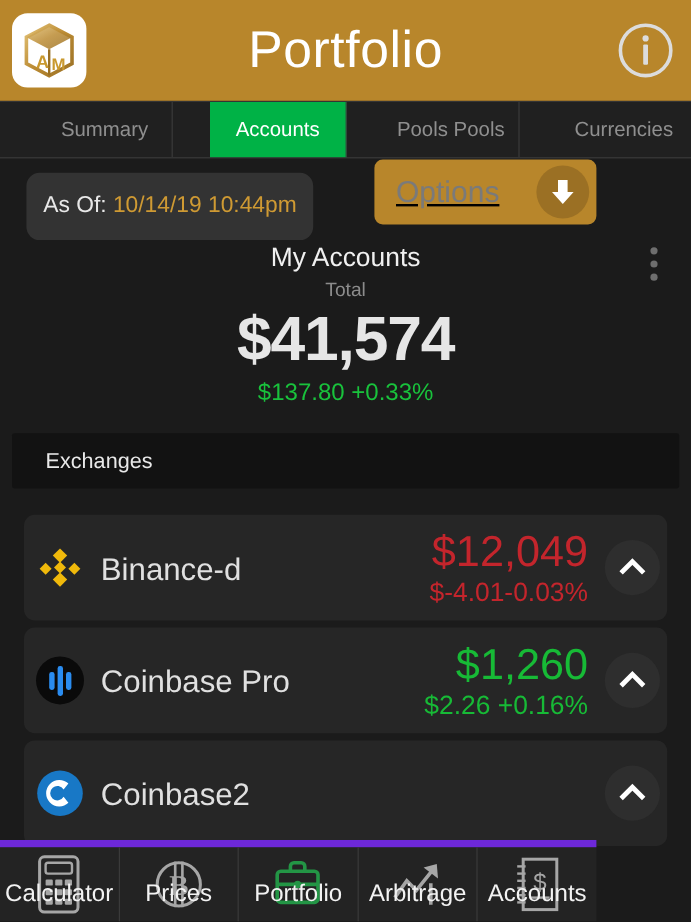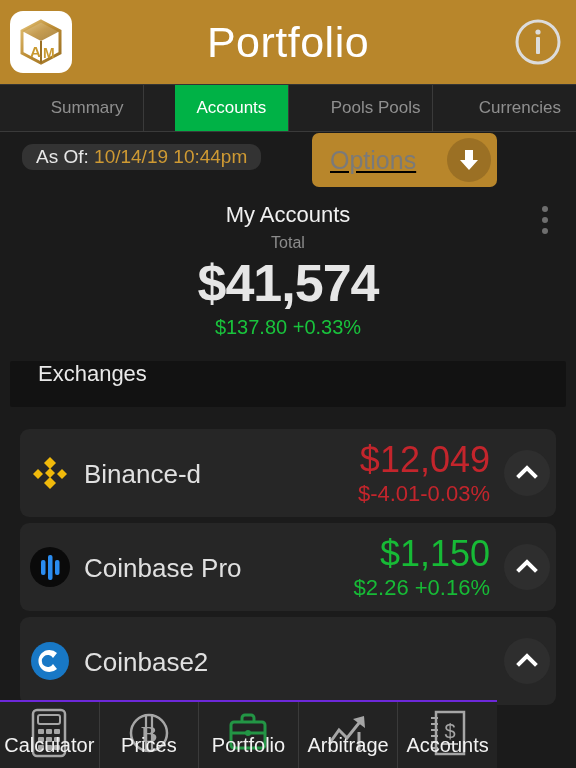--- a/index.html
+++ b/index.html
@@ -45,21 +45,21 @@
     margin-left: 31px;
   }
   .tab:last-child { border-right: none; }
   .tab.active { background: #00b246; color: #ffffff; }
 
   
   .subbar { position: relative; height: 62px; }
   .asof {
     position: absolute; left: 22px; top: 12px;
     background: #333333; border-radius: 11px;
-    padding: 2px 14px; font-size: 19px; white-space: nowrap;
+    padding: 17px 14px; font-size: 19px; white-space: nowrap;
   }
   .asof .lbl { color: #e8e8e8; }
   .asof .val { color: #cf9a33; }
   .options-btn {
     position: absolute; left: 312px; top: 1px;
     width: 185px; height: 54px;
     background: #b8862b; border-radius: 7px;
     display: flex; align-items: center; padding-left: 18px; text-decoration: underline;
   }
   .options-btn .olabel { color: #7a7a7a; font-size: 25px; flex: 1; }
@@ -78,22 +78,22 @@
   .summary-change { color: #19c23c; font-size: 20px; margin-top: 3px; }
   .kebab {
     position: absolute; right: 28px; top: 12px;
     display: flex; flex-direction: column; gap: 5px; align-items: center;
   }
   .kebab i { width: 6px; height: 6px; border-radius: 50%; background: #6e6e6e; display: block; }
 
   
   .section-header {
     margin: 22px 10px 0 10px; height: 46px;
-    background: #121212; display: flex; 
-    padding-left: 28px; color: #e9e9e9; font-size: 22px;
+    background: #121212; display: flex; align-items: center;
+    padding-left: 28px; color: #e9e9e9; font-size: 18px;
     border-radius: 2px;
   }
 
   .rows { margin-top: 22px; }
   .row {
     position: relative; margin: 0 20px 6px 20px;
     height: 88px; background: #262626; border-radius: 9px;
   }
   .row-icon {
     position: absolute; left: 8px; top: 50%; transform: translateY(-50%);
@@ -115,21 +115,21 @@
   .down { color: #c3252c; }
   .chev-circle {
     position: absolute; right: 6px; top: 50%; transform: translateY(-50%);
     width: 46px; height: 46px; border-radius: 50%; background: #2e2e2e;
     display: flex; align-items: center; justify-content: center;
   }
 
   
   .bottomnav {
     position: absolute; left: 0; bottom: 0; width: 497px; height: 68px;
-    background: #232323; display: flex; border-top: 2px solid #6d28d9;
+    background: #232323; display: flex; border-top: 6px solid #6d28d9;
   }
   .navitem {
     flex: 1; position: relative;
     display: flex; align-items: center; justify-content: center;
     border-right: 1px solid #3a3a3a;
   }
   .navitem:last-child { border-right: none; }
   .navicon { position: absolute; top: 6px; left: 50%; transform: translateX(-50%); opacity: .85; }
   .navlabel {
     position: absolute; bottom: 11px; left: 0; right: 0; text-align: center;
@@ -242,21 +242,21 @@
     <div class="row">
       <span class="row-icon">
         <svg width="44" height="44" viewBox="0 0 44 44">
           <circle cx="22" cy="22" r="20" fill="#0a0a0a"></circle>
           <rect x="13" y="15" width="4.5" height="15" rx="2" fill="#2a8cf0"></rect>
           <rect x="20" y="10" width="4.5" height="25" rx="2" fill="#2a8cf0"></rect>
           <rect x="27" y="15" width="4.5" height="15" rx="2" fill="#2a8cf0"></rect>
         </svg>
       </span>
       <span class="row-name">Coinbase Pro</span>
-      <span class="row-value up">$1,150</span>
+      <span class="row-value up">$1,260</span>
       <span class="row-change up">$2.26 +0.16%</span>
       <span class="chev-circle">
         <svg width="24" height="24" viewBox="0 0 24 24">
           <polyline points="4,15 12,7 20,15" fill="none" stroke="#ffffff" stroke-width="4" stroke-linecap="square" stroke-linejoin="miter"></polyline>
         </svg>
       </span>
     </div>
 
     <div class="row">
       <span class="row-icon">

